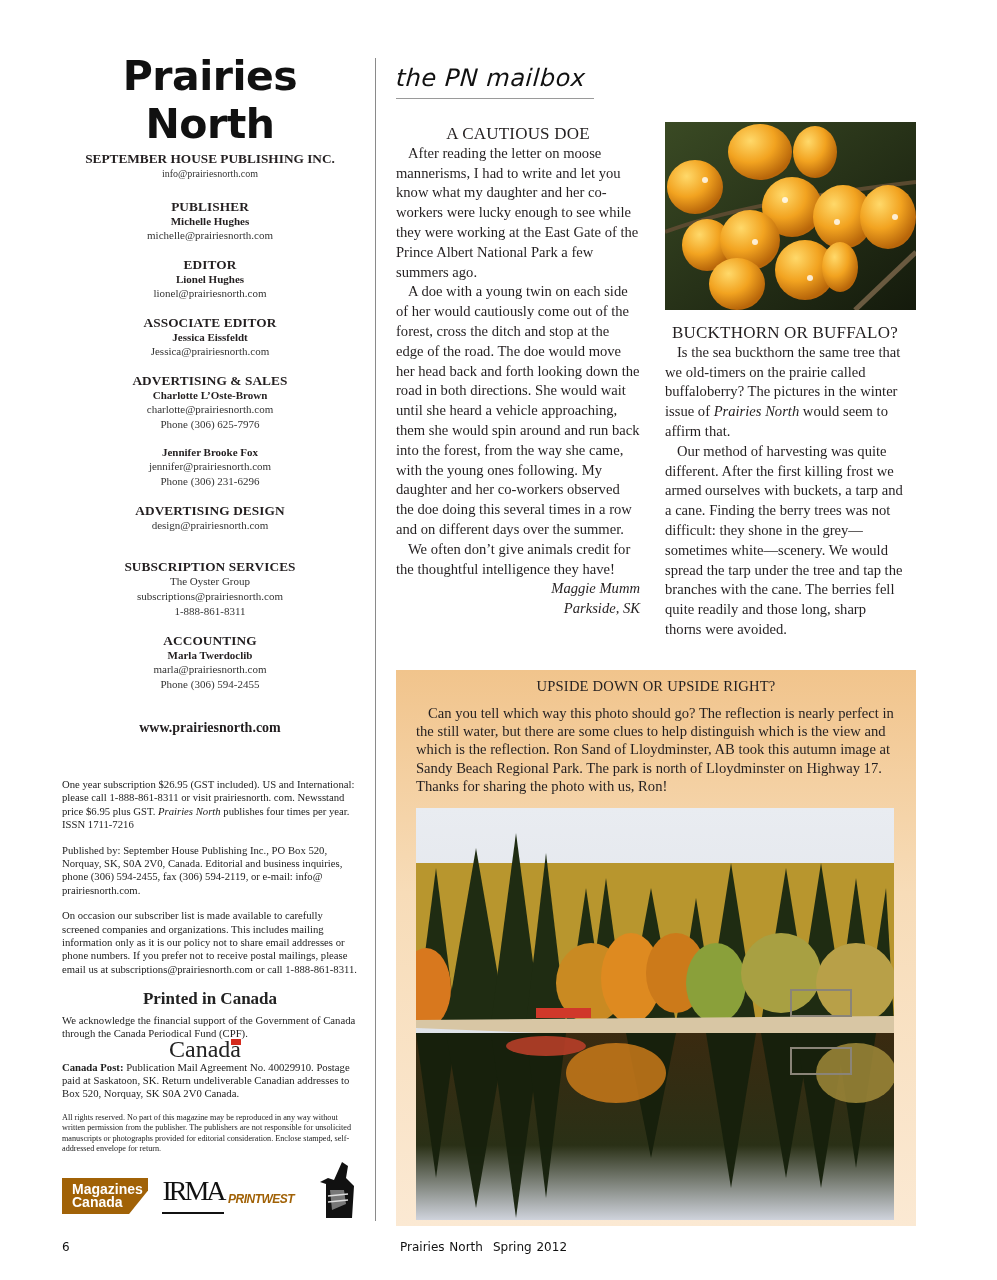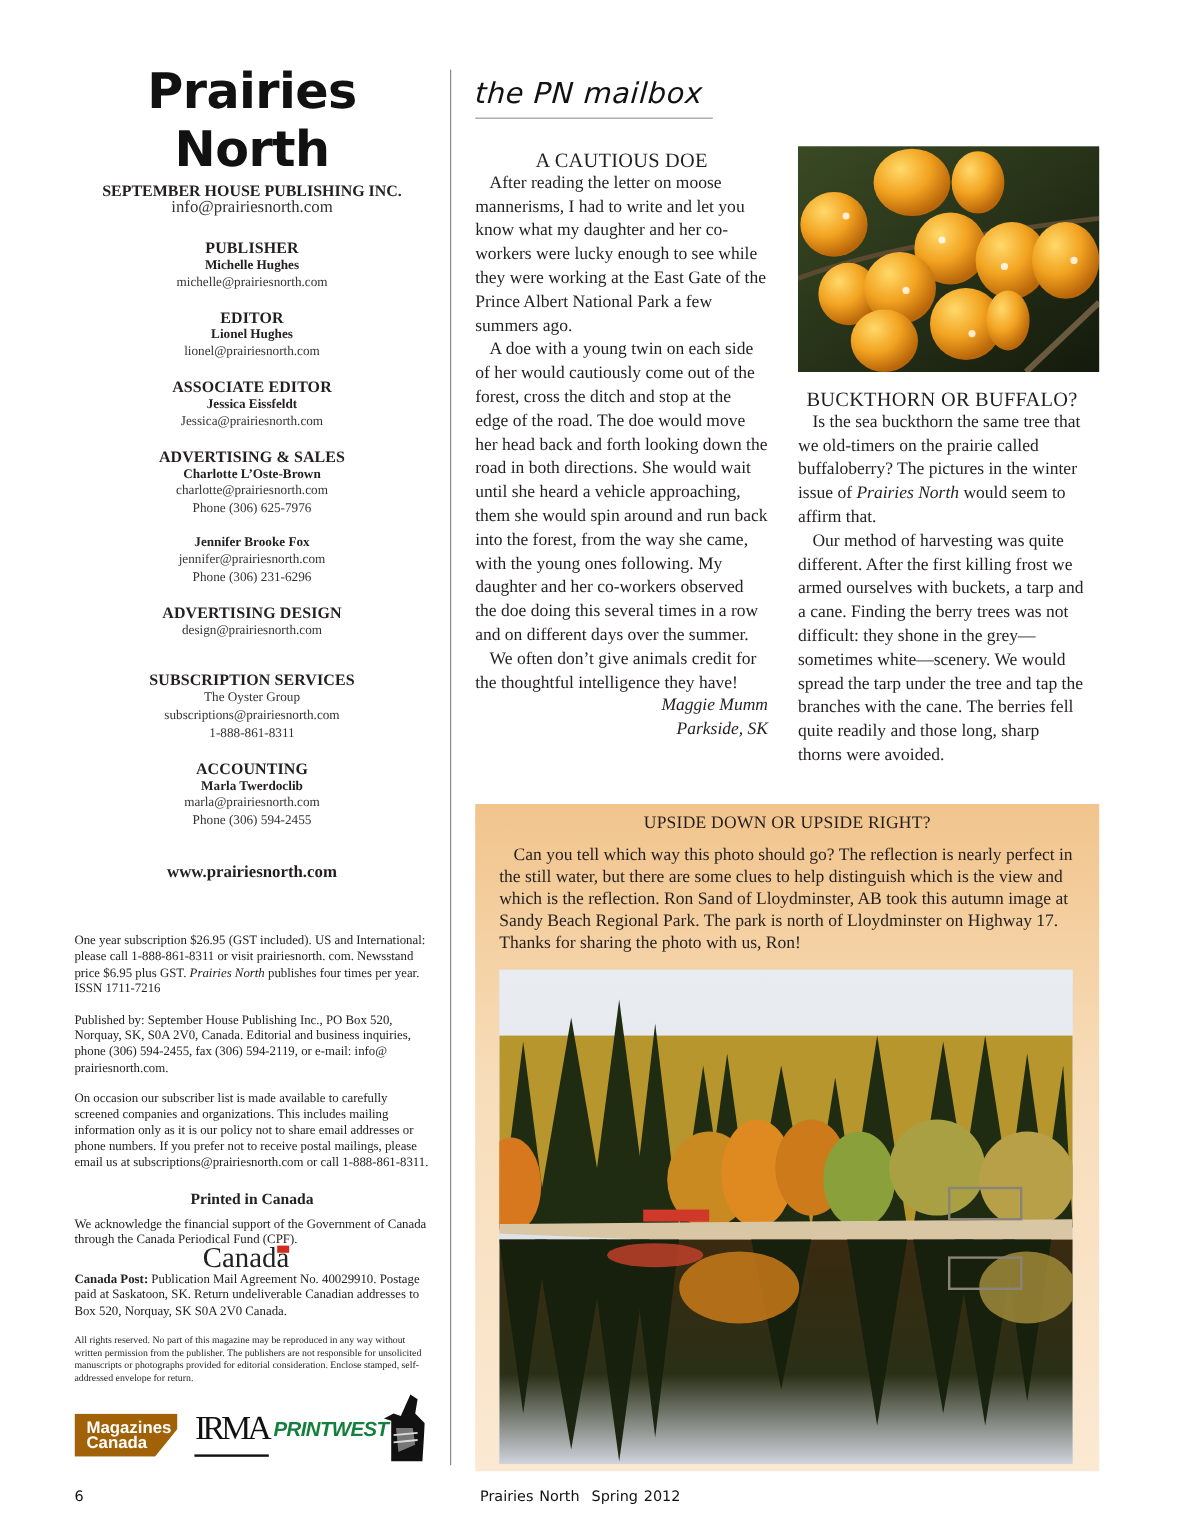--- a/index.html
+++ b/index.html
@@ -3,39 +3,39 @@
 <meta charset="utf-8">
 <style>
   * { box-sizing: border-box; margin: 0; padding: 0; }
   html, body { width: 997px; height: 1280px; background: #ffffff; overflow: hidden; }
   body { position: relative; font-family: "Liberation Serif", "DejaVu Serif", serif; color: #231f20; }
 
   
   .masthead { position: absolute; left: 60px; top: 52px; width: 300px; text-align: center; }
   .mast-title { font-family: "DejaVu Sans", "Liberation Sans", sans-serif; font-weight: bold; font-size: 41px; letter-spacing: -0.5px; color: #111; line-height: 48px; }
   .mast-company { font-weight: bold; font-size: 13.3px; margin-top: 3px; line-height: 16px; }
-  .mast-email { font-size: 14px; color: #333; line-height: 14px; }
+  .mast-email { font-size: 10px; color: #333; line-height: 14px; }
   .role { margin-top: 14px; }
   .role h3 { font-weight: bold; font-size: 13.3px; line-height: 15px; letter-spacing: 0.1px; }
   .role .person { font-weight: bold; font-size: 11px; line-height: 14px; }
   .role .line { font-size: 11px; line-height: 15px; color: #333; }
   .role .gap { height: 13px; }
   .website { font-weight: bold; font-size: 14px; margin-top: 27px; line-height: 17px; }
 
   .fine { position: absolute; left: 62px; width: 296px; font-size: 10.7px; line-height: 13.4px; color: #222; text-align: left; }
   .fine .blk { margin-bottom: 12px; }
-  .fine .center-bold { text-align: center; font-weight: bold; font-size: 13px; margin-bottom: 8px; }
+  .fine .center-bold { text-align: center; font-weight: bold; font-size: 17px; margin-bottom: 8px; }
   .canada-word { text-align: center; font-size: 24px; font-family: "Liberation Serif", serif; margin: 2px 0 4px; position: relative; }
   .canada-word .flag { display: inline-block; width: 10px; height: 6px; background: #d52b1e; position: relative; top: -12px; left: -10px; }
   .fine .small { font-size: 8.2px; line-height: 10.5px; }
 
   .logos { position: absolute; left: 62px; top: 1160px; width: 300px; height: 60px; }
   .logo-mc { position: absolute; left: 0; top: 18px; width: 86px; height: 36px; background: #a16207; color: #fff; font-family: "Liberation Sans", sans-serif; font-weight: bold; font-size: 14px; line-height: 13px; padding: 5px 6px 0 10px; clip-path: polygon(0 0, 100% 0, 100% 35%, 78% 100%, 0 100%); }
   .logo-irma { position: absolute; left: 100px; top: 14px; width: 62px; height: 40px; font-family: "Liberation Serif", serif; font-size: 28px; letter-spacing: -3px; line-height: 34px; color: #111; border-bottom: 2px solid #111; text-align: center; }
-  .logo-printwest { position: absolute; left: 166px; top: 22px; font-family: "Liberation Sans", sans-serif; font-weight: bold; font-style: italic; font-size: 17px; color: #15803d; letter-spacing: -0.5px; }
+  .logo-printwest { position: absolute; left: 166px; top: 32px; font-family: "Liberation Sans", sans-serif; font-weight: bold; font-style: italic; font-size: 12px; color: #a16207; letter-spacing: -0.5px; }
   .logo-geese { position: absolute; left: 256px; top: 0; width: 36px; height: 58px; }
 
   .page-num { position: absolute; left: 62px; top: 1240px; font-family: "DejaVu Sans", sans-serif; font-size: 12px; color: #111; }
   .footer { position: absolute; left: 400px; top: 1240px; font-family: "DejaVu Sans", sans-serif; font-size: 12px; color: #111; word-spacing: 1px; }
   .footer .sep { display: inline-block; width: 10px; }
 
   .vrule { position: absolute; left: 375px; top: 58px; width: 1px; height: 1163px; background: #8a8a8a; }
 
   
   .mailbox-title { position: absolute; left: 396px; top: 64px; font-family: "DejaVu Sans", sans-serif; font-size: 24px; font-weight: normal; font-style: italic; letter-spacing: 0.5px; color: #111; transform: skewX(-4deg); }

